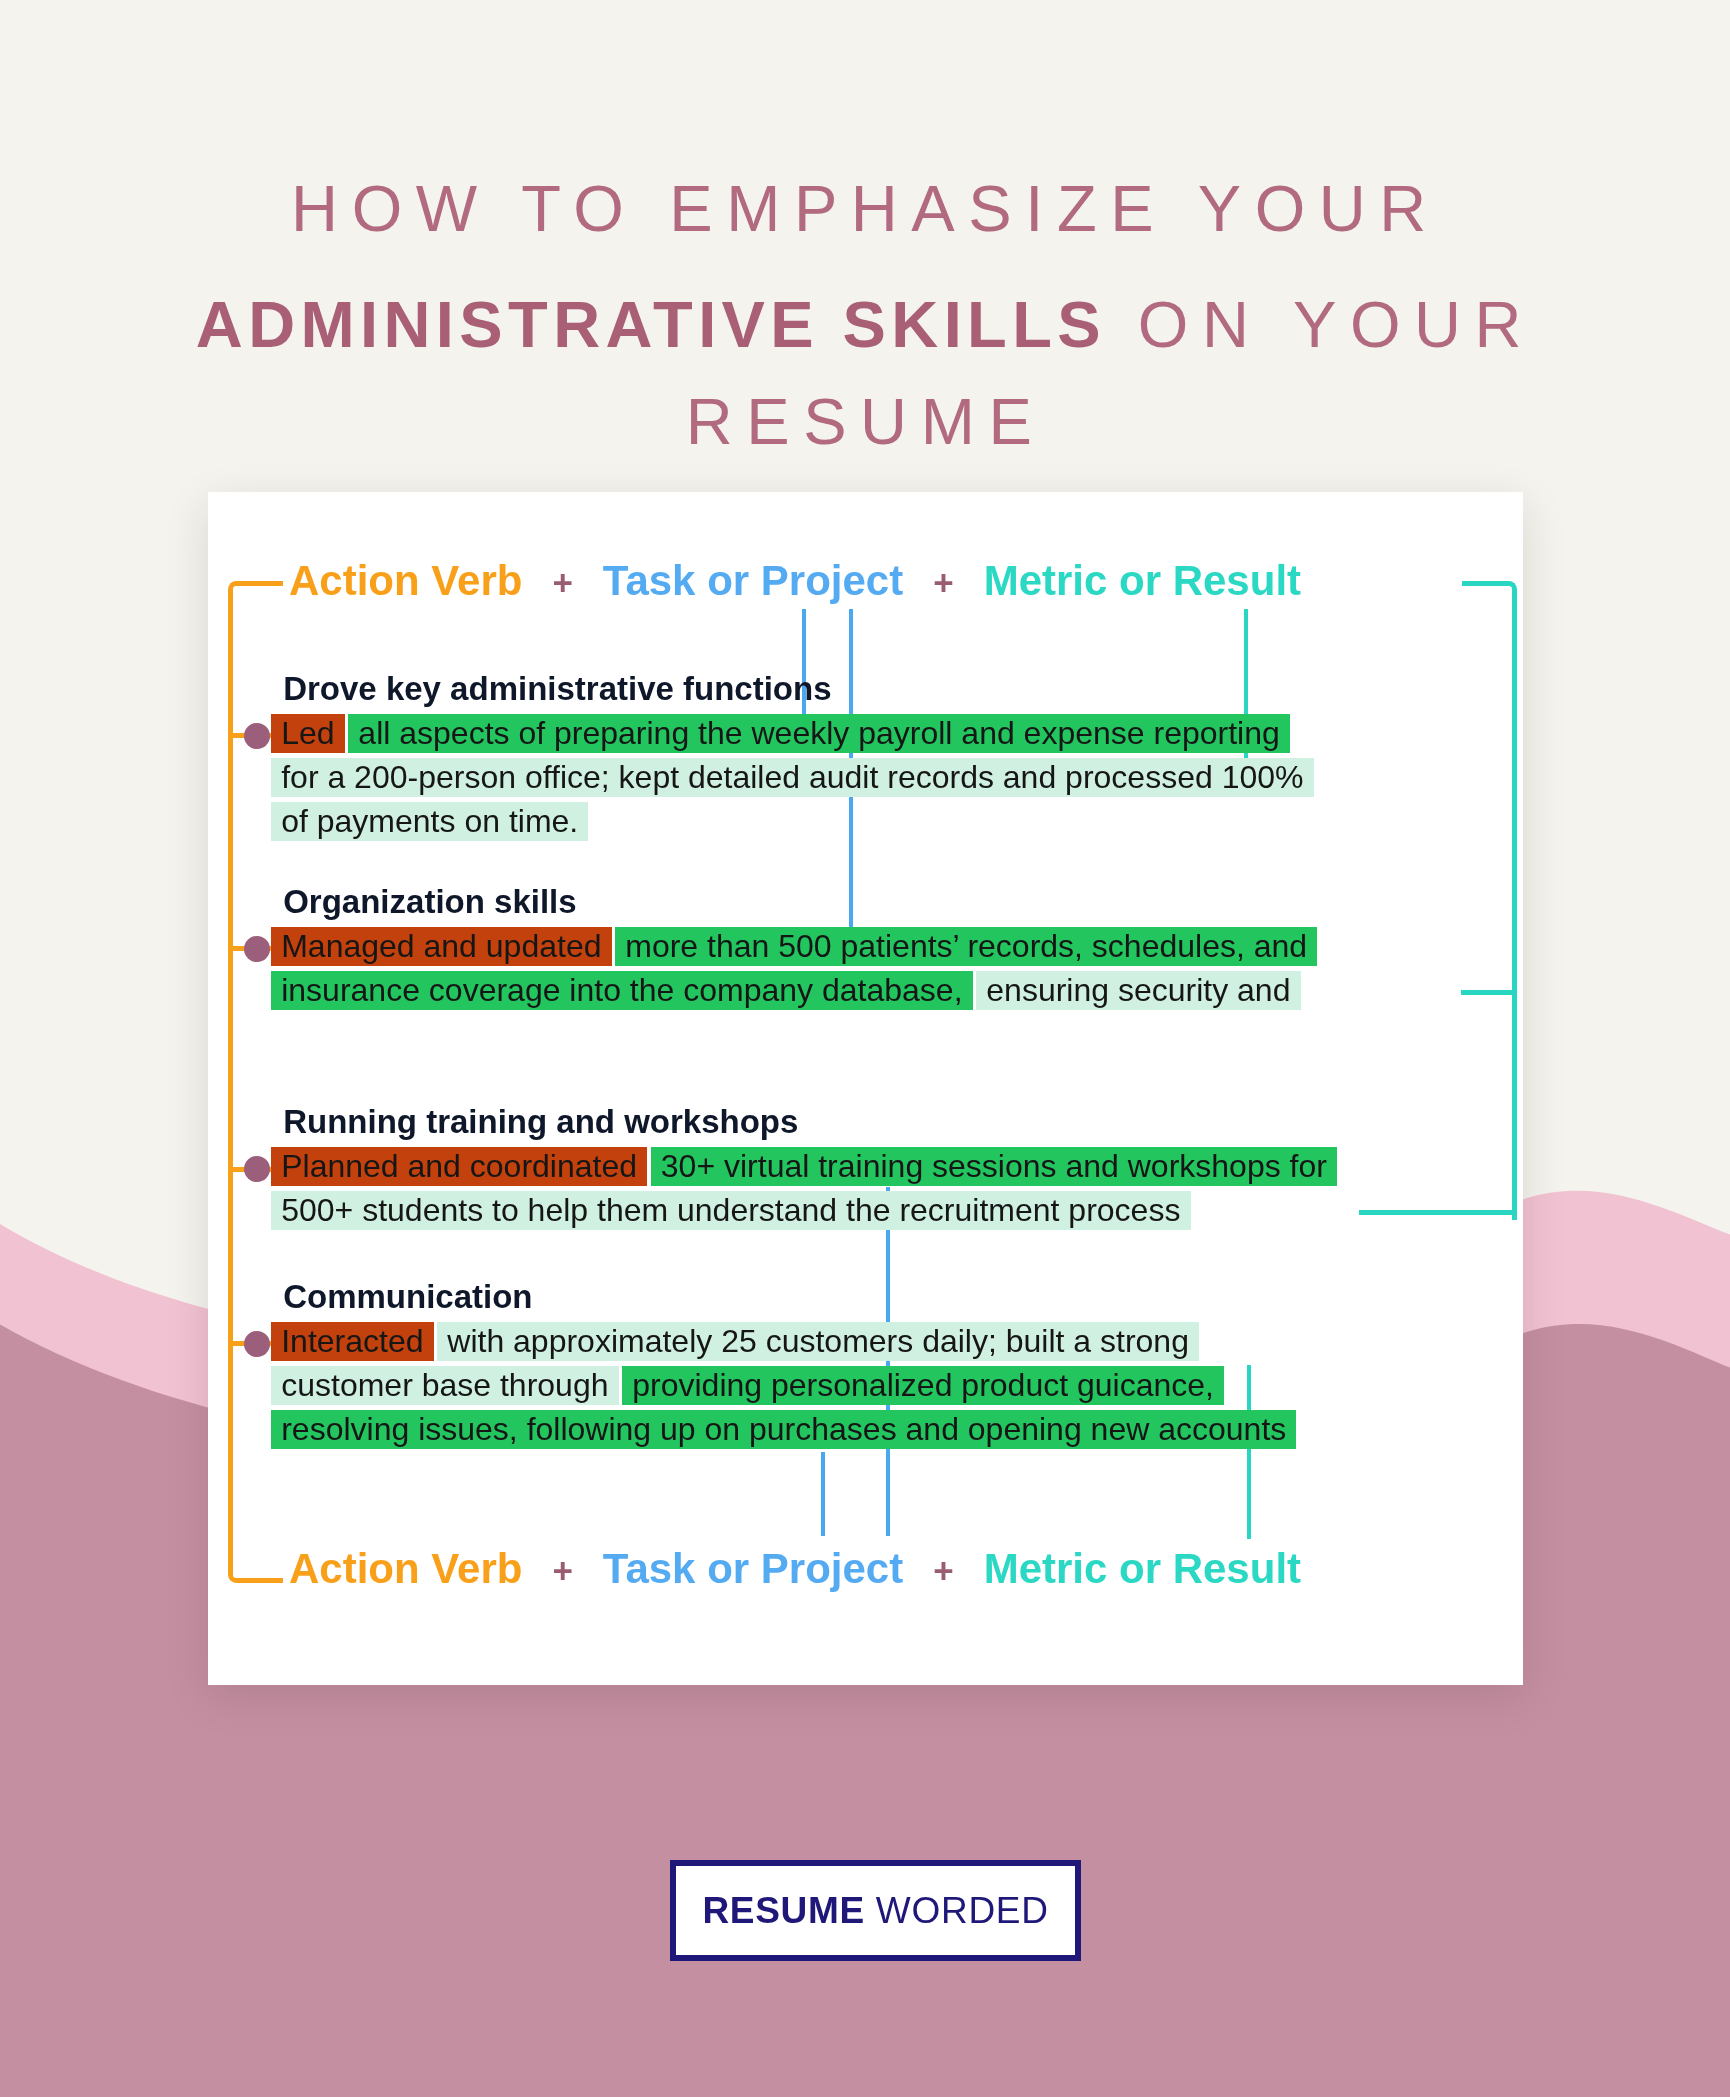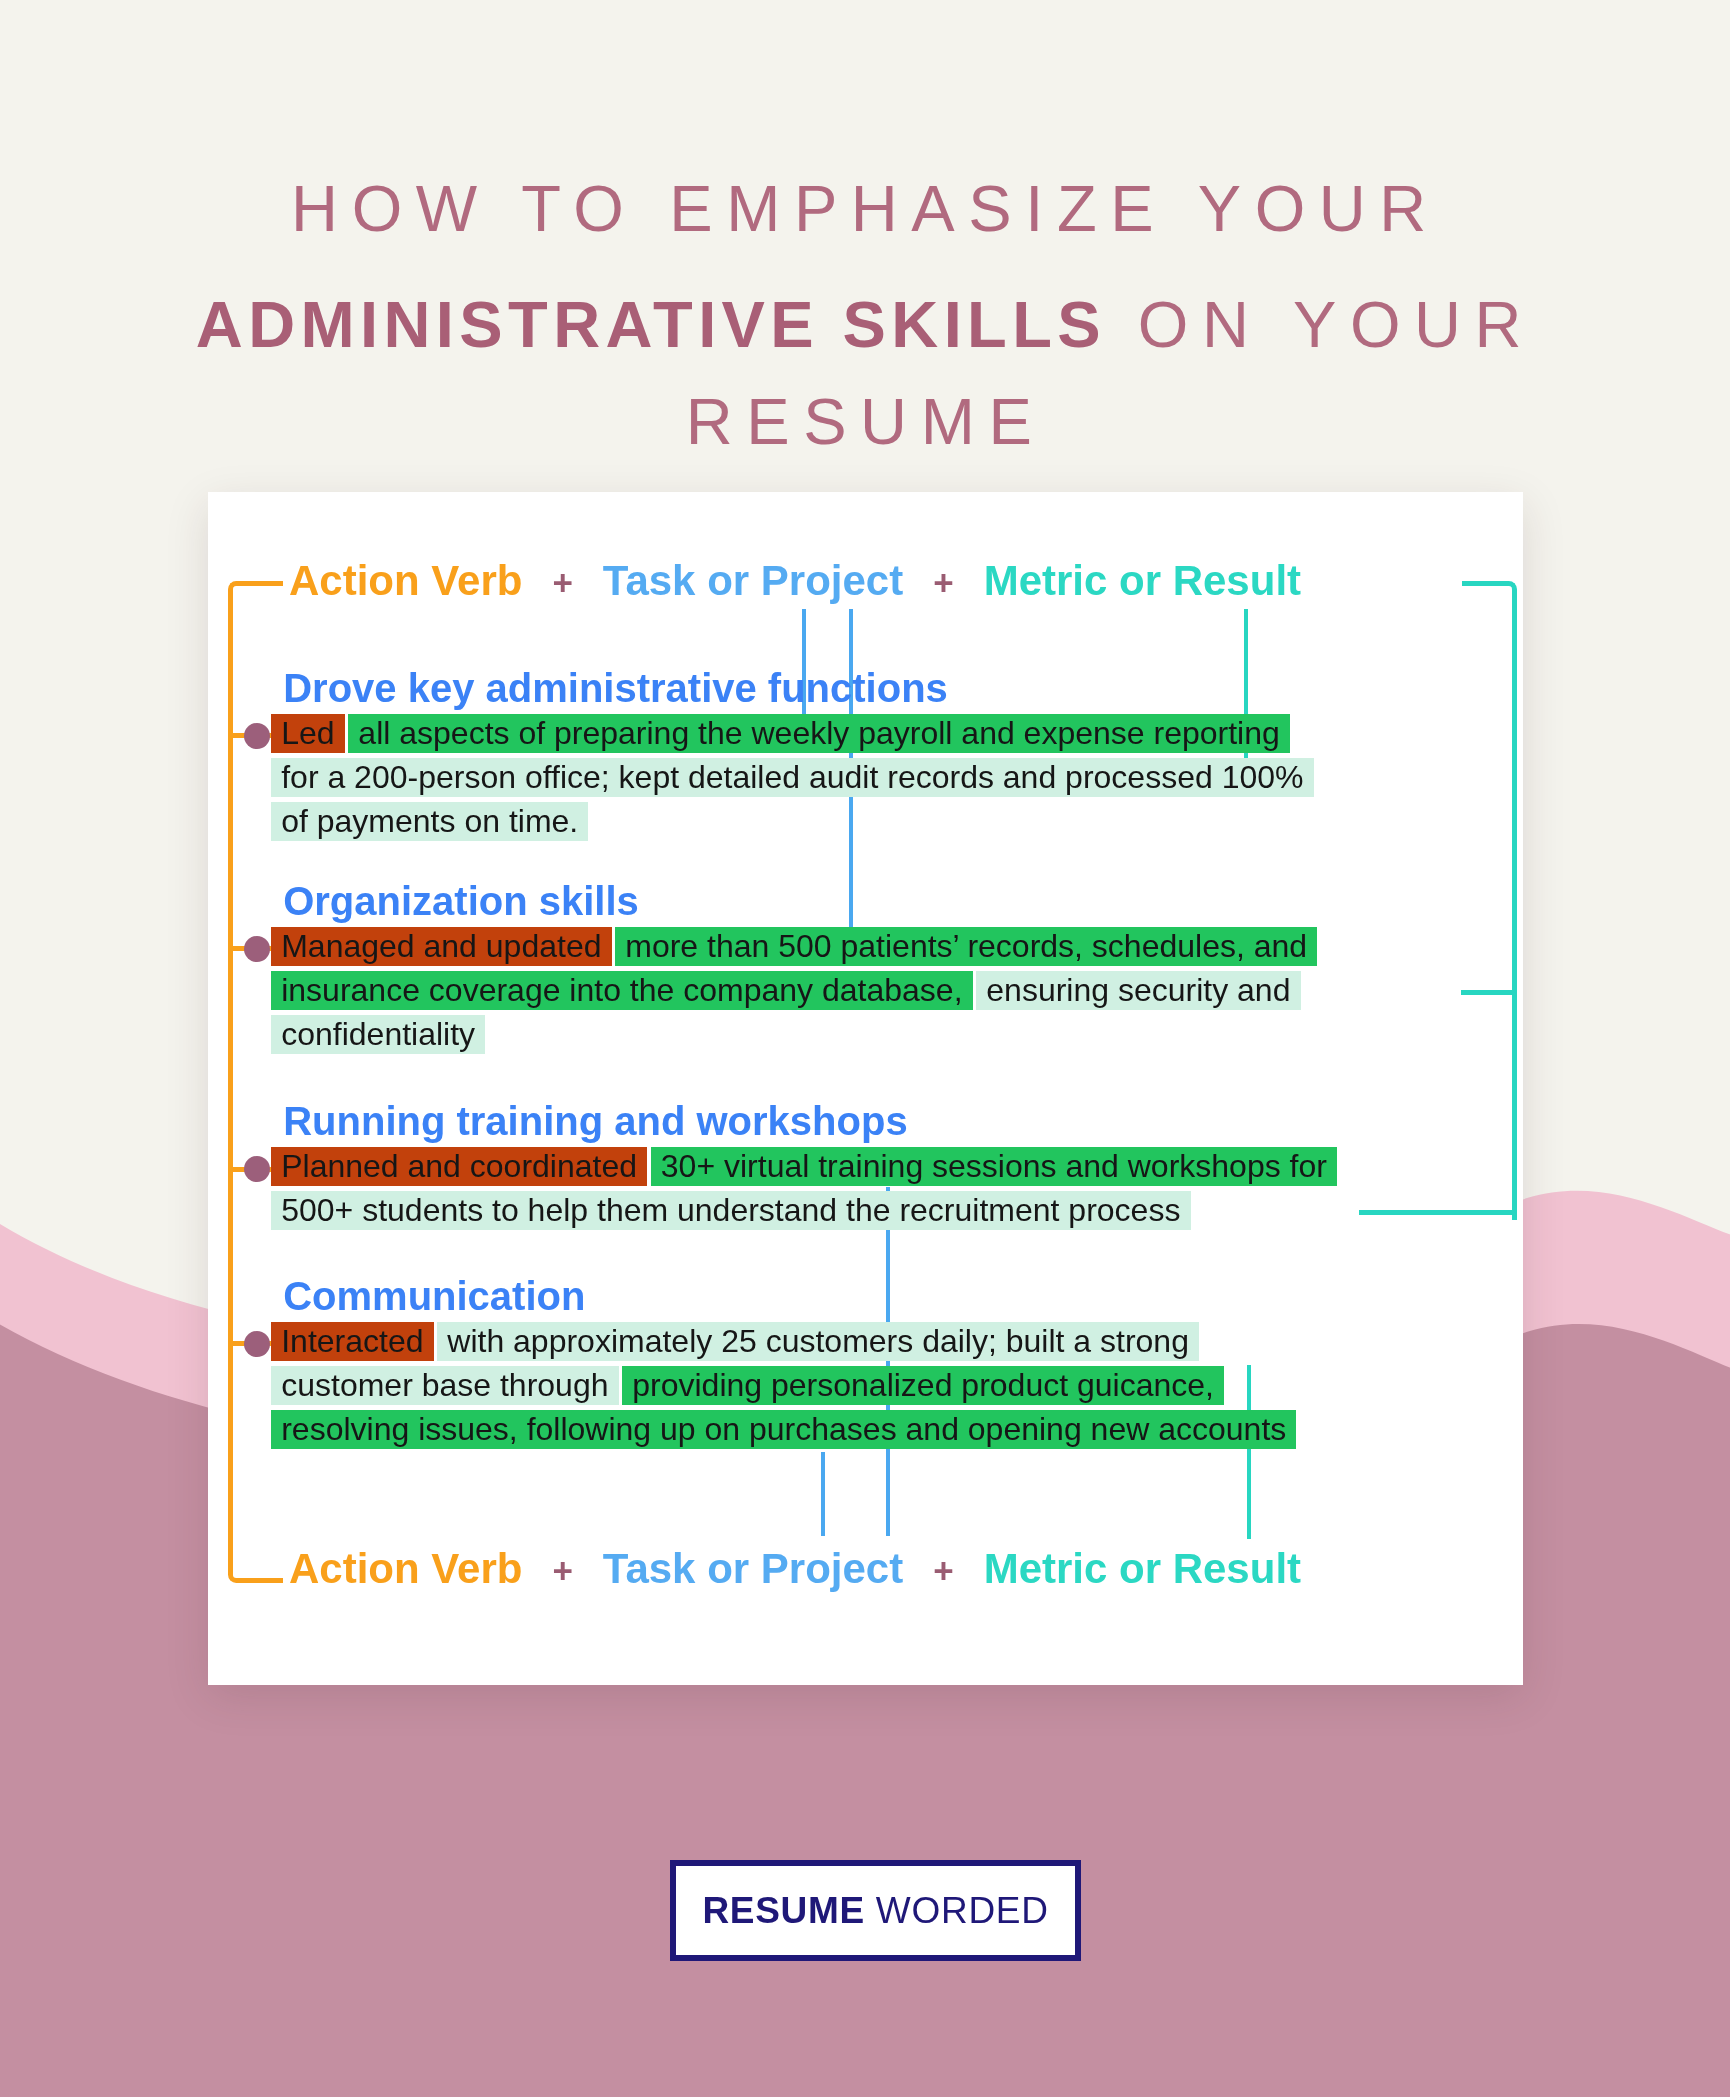--- a/index.html
+++ b/index.html
@@ -27,22 +27,22 @@
   .formula-row.top{top:65px;}
   .formula-row.bottom{top:1053px;}
   .f-action{color:#F9A01B;}
   .f-task{color:#55ABF2;}
   .f-metric{color:#2BD8C3;}
   .f-plus{color:#9A5C72;font-size:35px;}
 
   
   .sec{position:absolute;left:63px;}
   #sec-0{top:178px;} #sec-1{top:391px;} #sec-2{top:611px;} #sec-3{top:786px;}
-  .sec-heading{margin-left:12.2px;font-size:40px;font-weight:700;line-height:37px;
-               margin-bottom:6.8px;color:#3b82f6;}
+  .sec-heading{margin-left:12.2px;font-size:33px;font-weight:700;line-height:37px;
+               margin-bottom:6.8px;color:#0f172a;}
   .line{height:44px;white-space:nowrap;}
   .hl{display:inline-block;height:39px;line-height:39px;padding:0 10.2px;margin-right:3.4px;
       font-size:32px;color:#161616;vertical-align:top;}
   .hl-a{background:#c2410c;}
   .hl-t{background:#22c55e;}
   .hl-m{background:#D0F0E2;}
 
   
   .v{position:absolute;width:4.1px;}
   .v-blue{background:#4AA8F0;}
@@ -123,21 +123,20 @@
       <div class="sec-heading">Drove key administrative functions</div>
       <div class="line"><span class="hl hl-a">Led</span><span class="hl hl-t">all aspects of preparing the weekly payroll and expense reporting</span></div>
       <div class="line"><span class="hl hl-m">for a 200-person office; kept detailed audit records and processed 100%</span></div>
       <div class="line"><span class="hl hl-m">of payments on time.</span></div>
     </div>
 
     <div class="sec" id="sec-1">
       <div class="sec-heading">Organization skills</div>
       <div class="line"><span class="hl hl-a">Managed and updated</span><span class="hl hl-t">more than 500 patients’ records, schedules, and</span></div>
       <div class="line"><span class="hl hl-t">insurance coverage into the company database,</span><span class="hl hl-m">ensuring security and</span></div>
-      <div class="line"><span class="hl hl-m">confidentiality</span></div>
     </div>
 
     <div class="sec" id="sec-2">
       <div class="sec-heading">Running training and workshops</div>
       <div class="line"><span class="hl hl-a">Planned and coordinated</span><span class="hl hl-t">30+ virtual training sessions and workshops for</span></div>
       <div class="line"><span class="hl hl-m">500+ students to help them understand the recruitment process</span></div>
     </div>
 
     <div class="sec" id="sec-3">
       <div class="sec-heading">Communication</div>

